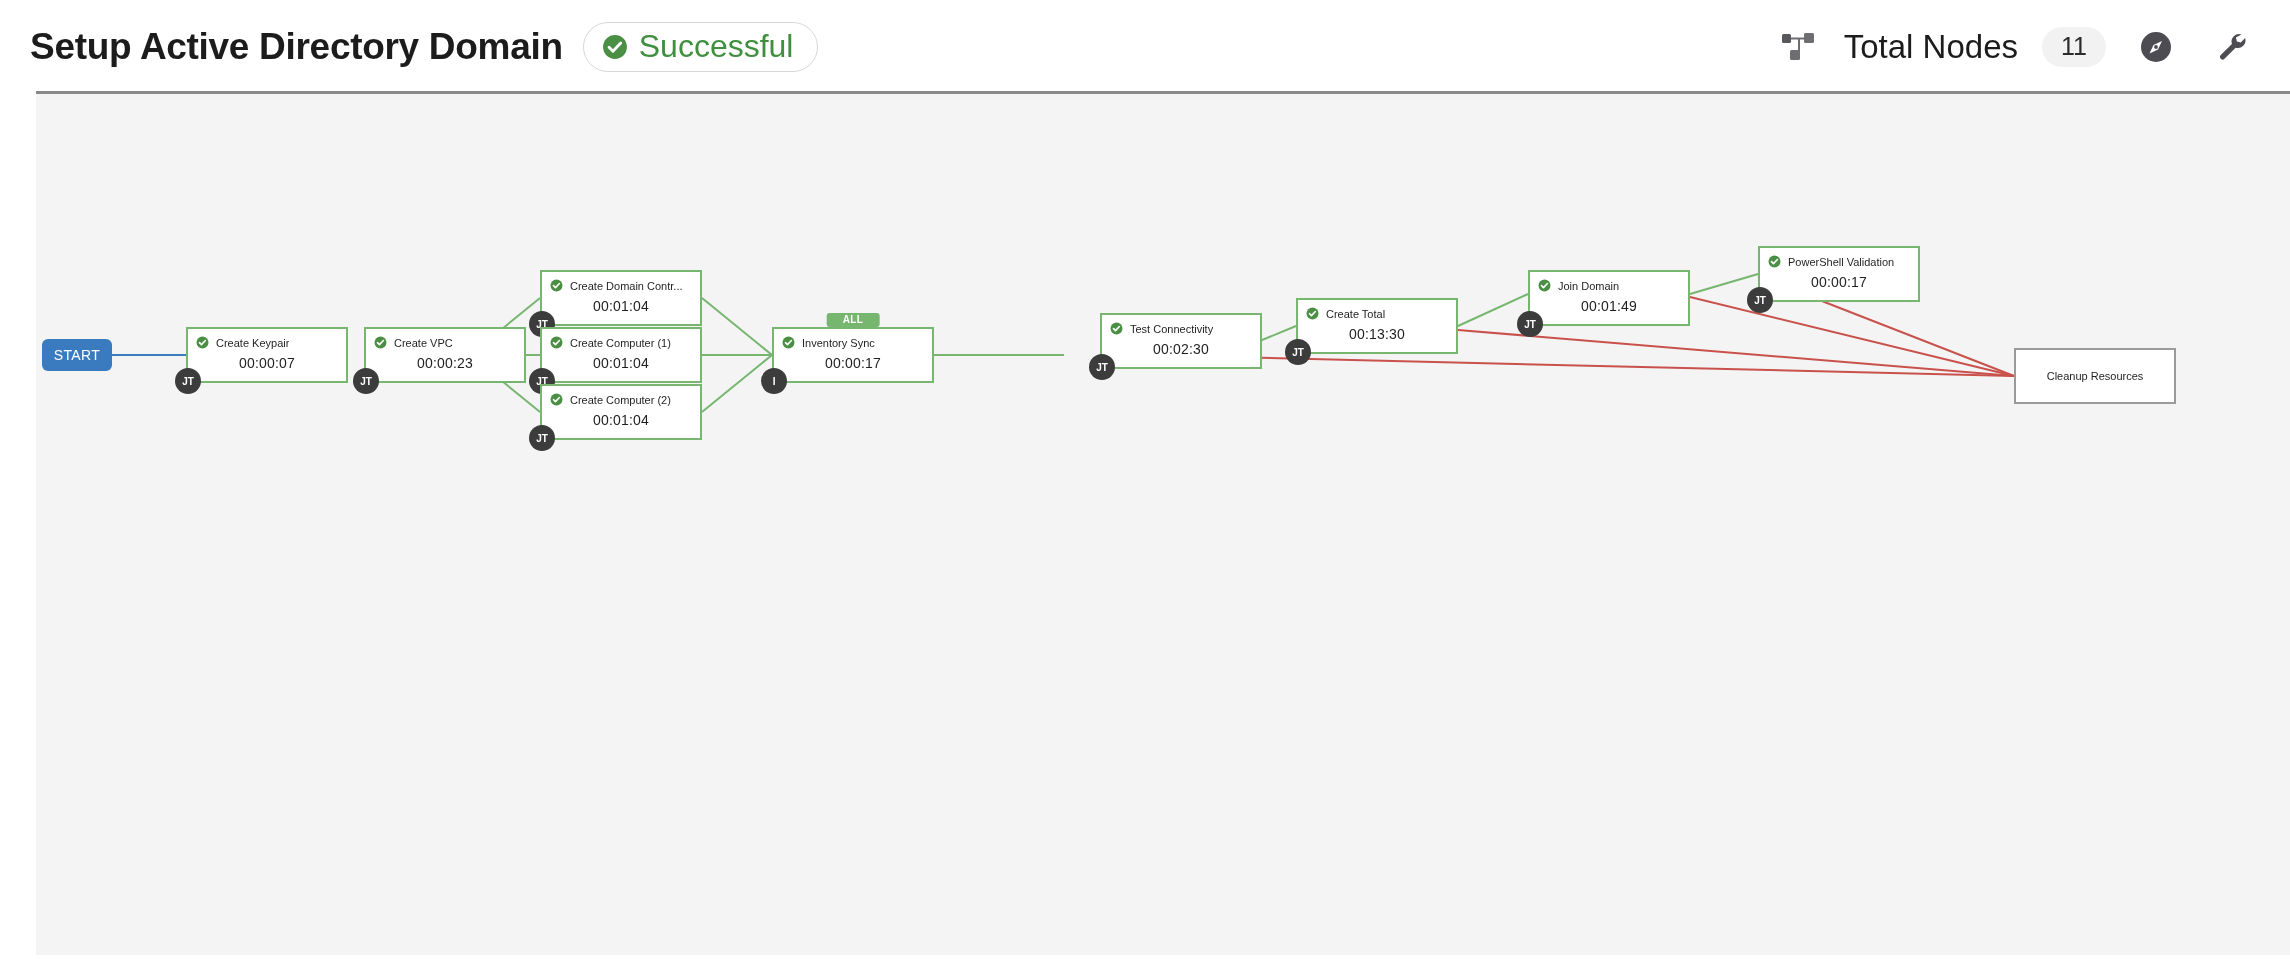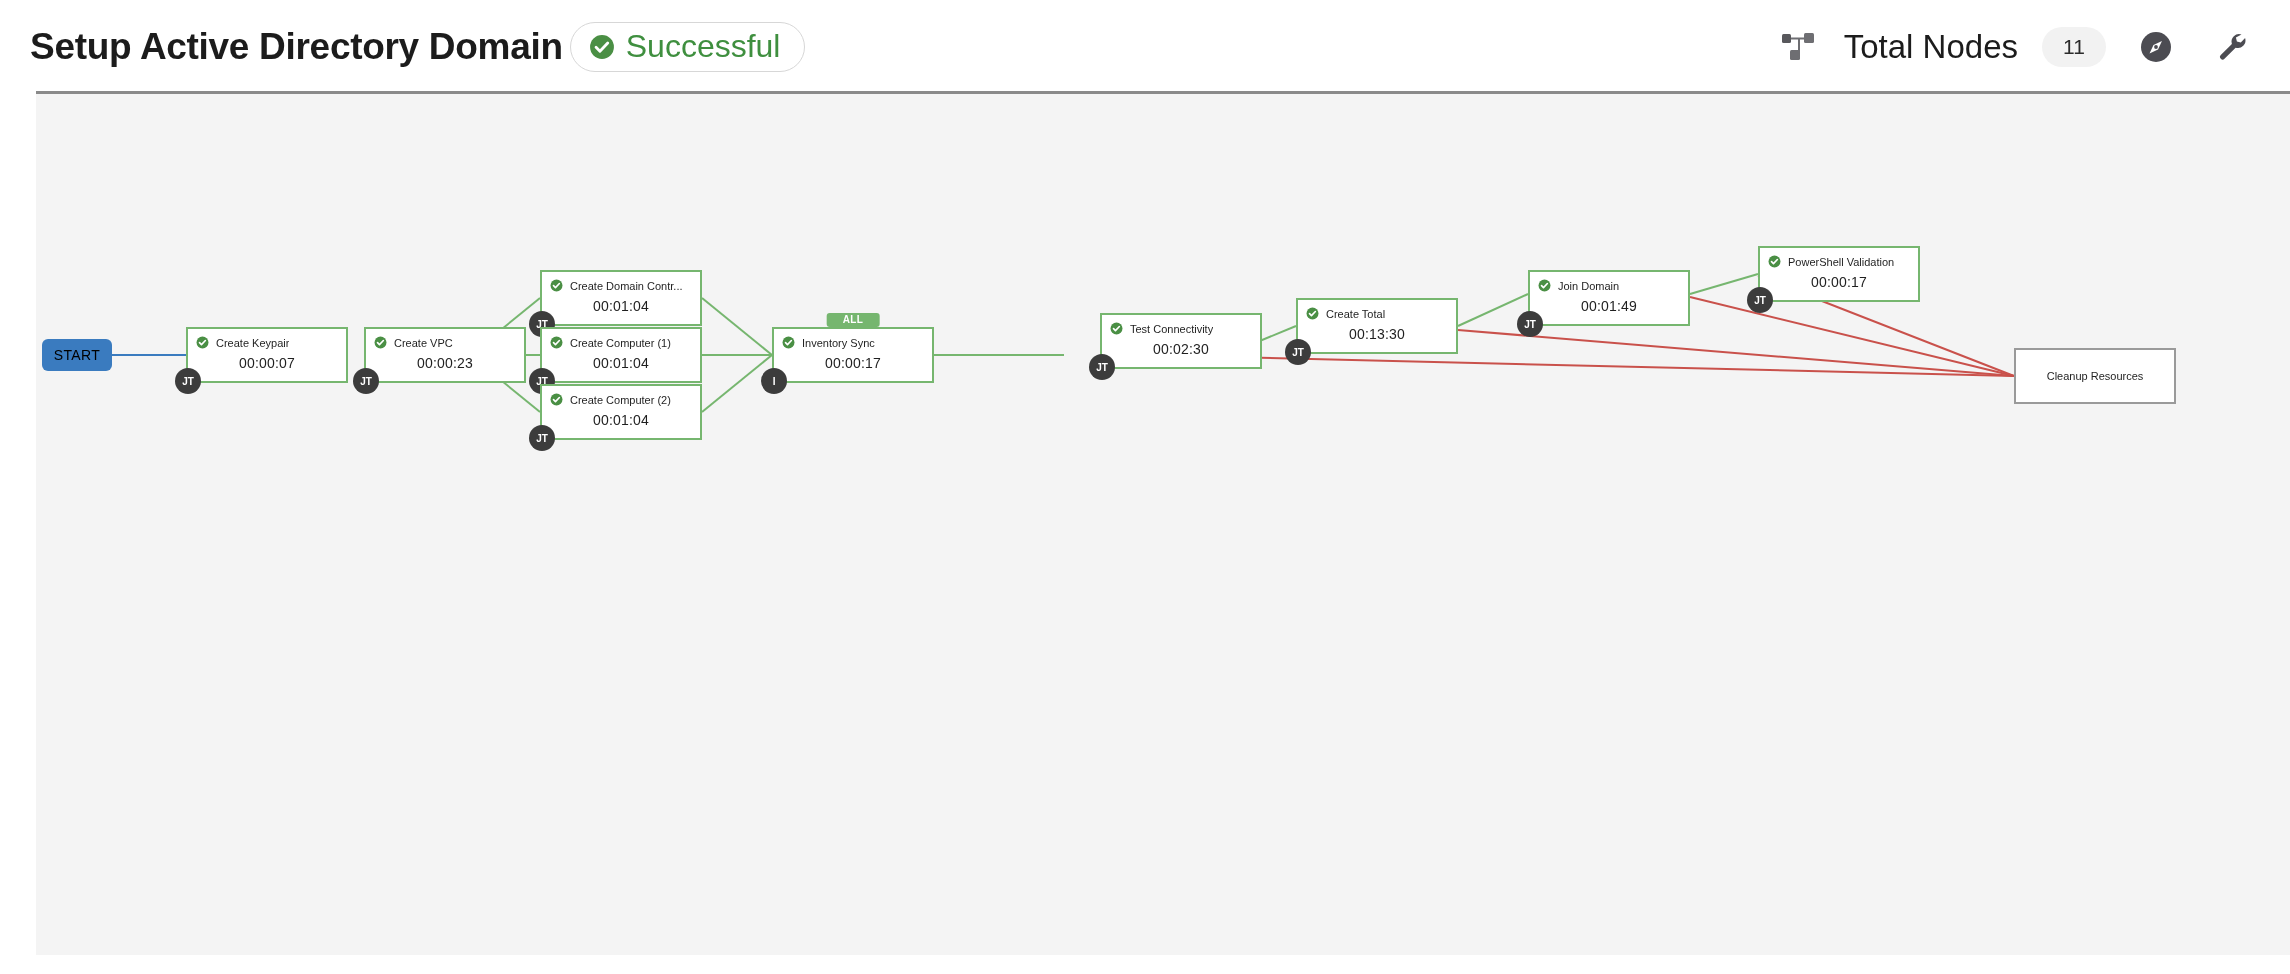--- a/index.html
+++ b/index.html
@@ -16,21 +16,21 @@
     position: absolute;
     left: 0; top: 0;
     width: 2290px; height: 93px;
     display: flex;
     align-items: center;
     background: #ffffff;
   }
   .header-left {
     display: flex;
     align-items: center;
-    gap: 7px;
+    gap: 20px;
     padding-left: 30px;
   }
   .page-title {
     font-size: 37px;
     font-weight: bold;
     color: #1c1c1c;
     letter-spacing: -0.3px;
     white-space: nowrap;
   }
   .status-pill {
@@ -68,21 +68,21 @@
     margin-left: 6px;
   }
   .nodes-badge {
     background: #f2f2f2;
     border-radius: 22px;
     min-width: 64px;
     height: 40px;
     display: flex;
     align-items: center;
     justify-content: center;
-    font-size: 21px;
+    font-size: 25px;
     color: #2b2b2b;
     padding: 0 16px;
     margin-left: 2px;
   }
   .compass-icon { width: 36px; height: 36px; flex: 0 0 36px; margin-left: 10px;}
   .wrench-icon { width: 36px; height: 36px; flex: 0 0 36px; margin-left: 18px;}
 
   .header-rule {
     position: absolute;
     left: 36px; top: 91px;
@@ -179,21 +179,21 @@
     position: absolute;
     background: #3a7bbf;
     border-radius: 6px;
     width: 70px;
     height: 32px;
     display: flex;
     align-items: center;
     justify-content: center;
   }
   .start-label {
-    color: #000000;
+    color: #ffffff;
     font-size: 14px;
     letter-spacing: 0.4px;
   }
 </style>
 </head>
 <body>
 
 <div class="header">
   <div class="header-left">
     <div class="page-title">Setup Active Directory Domain</div>

